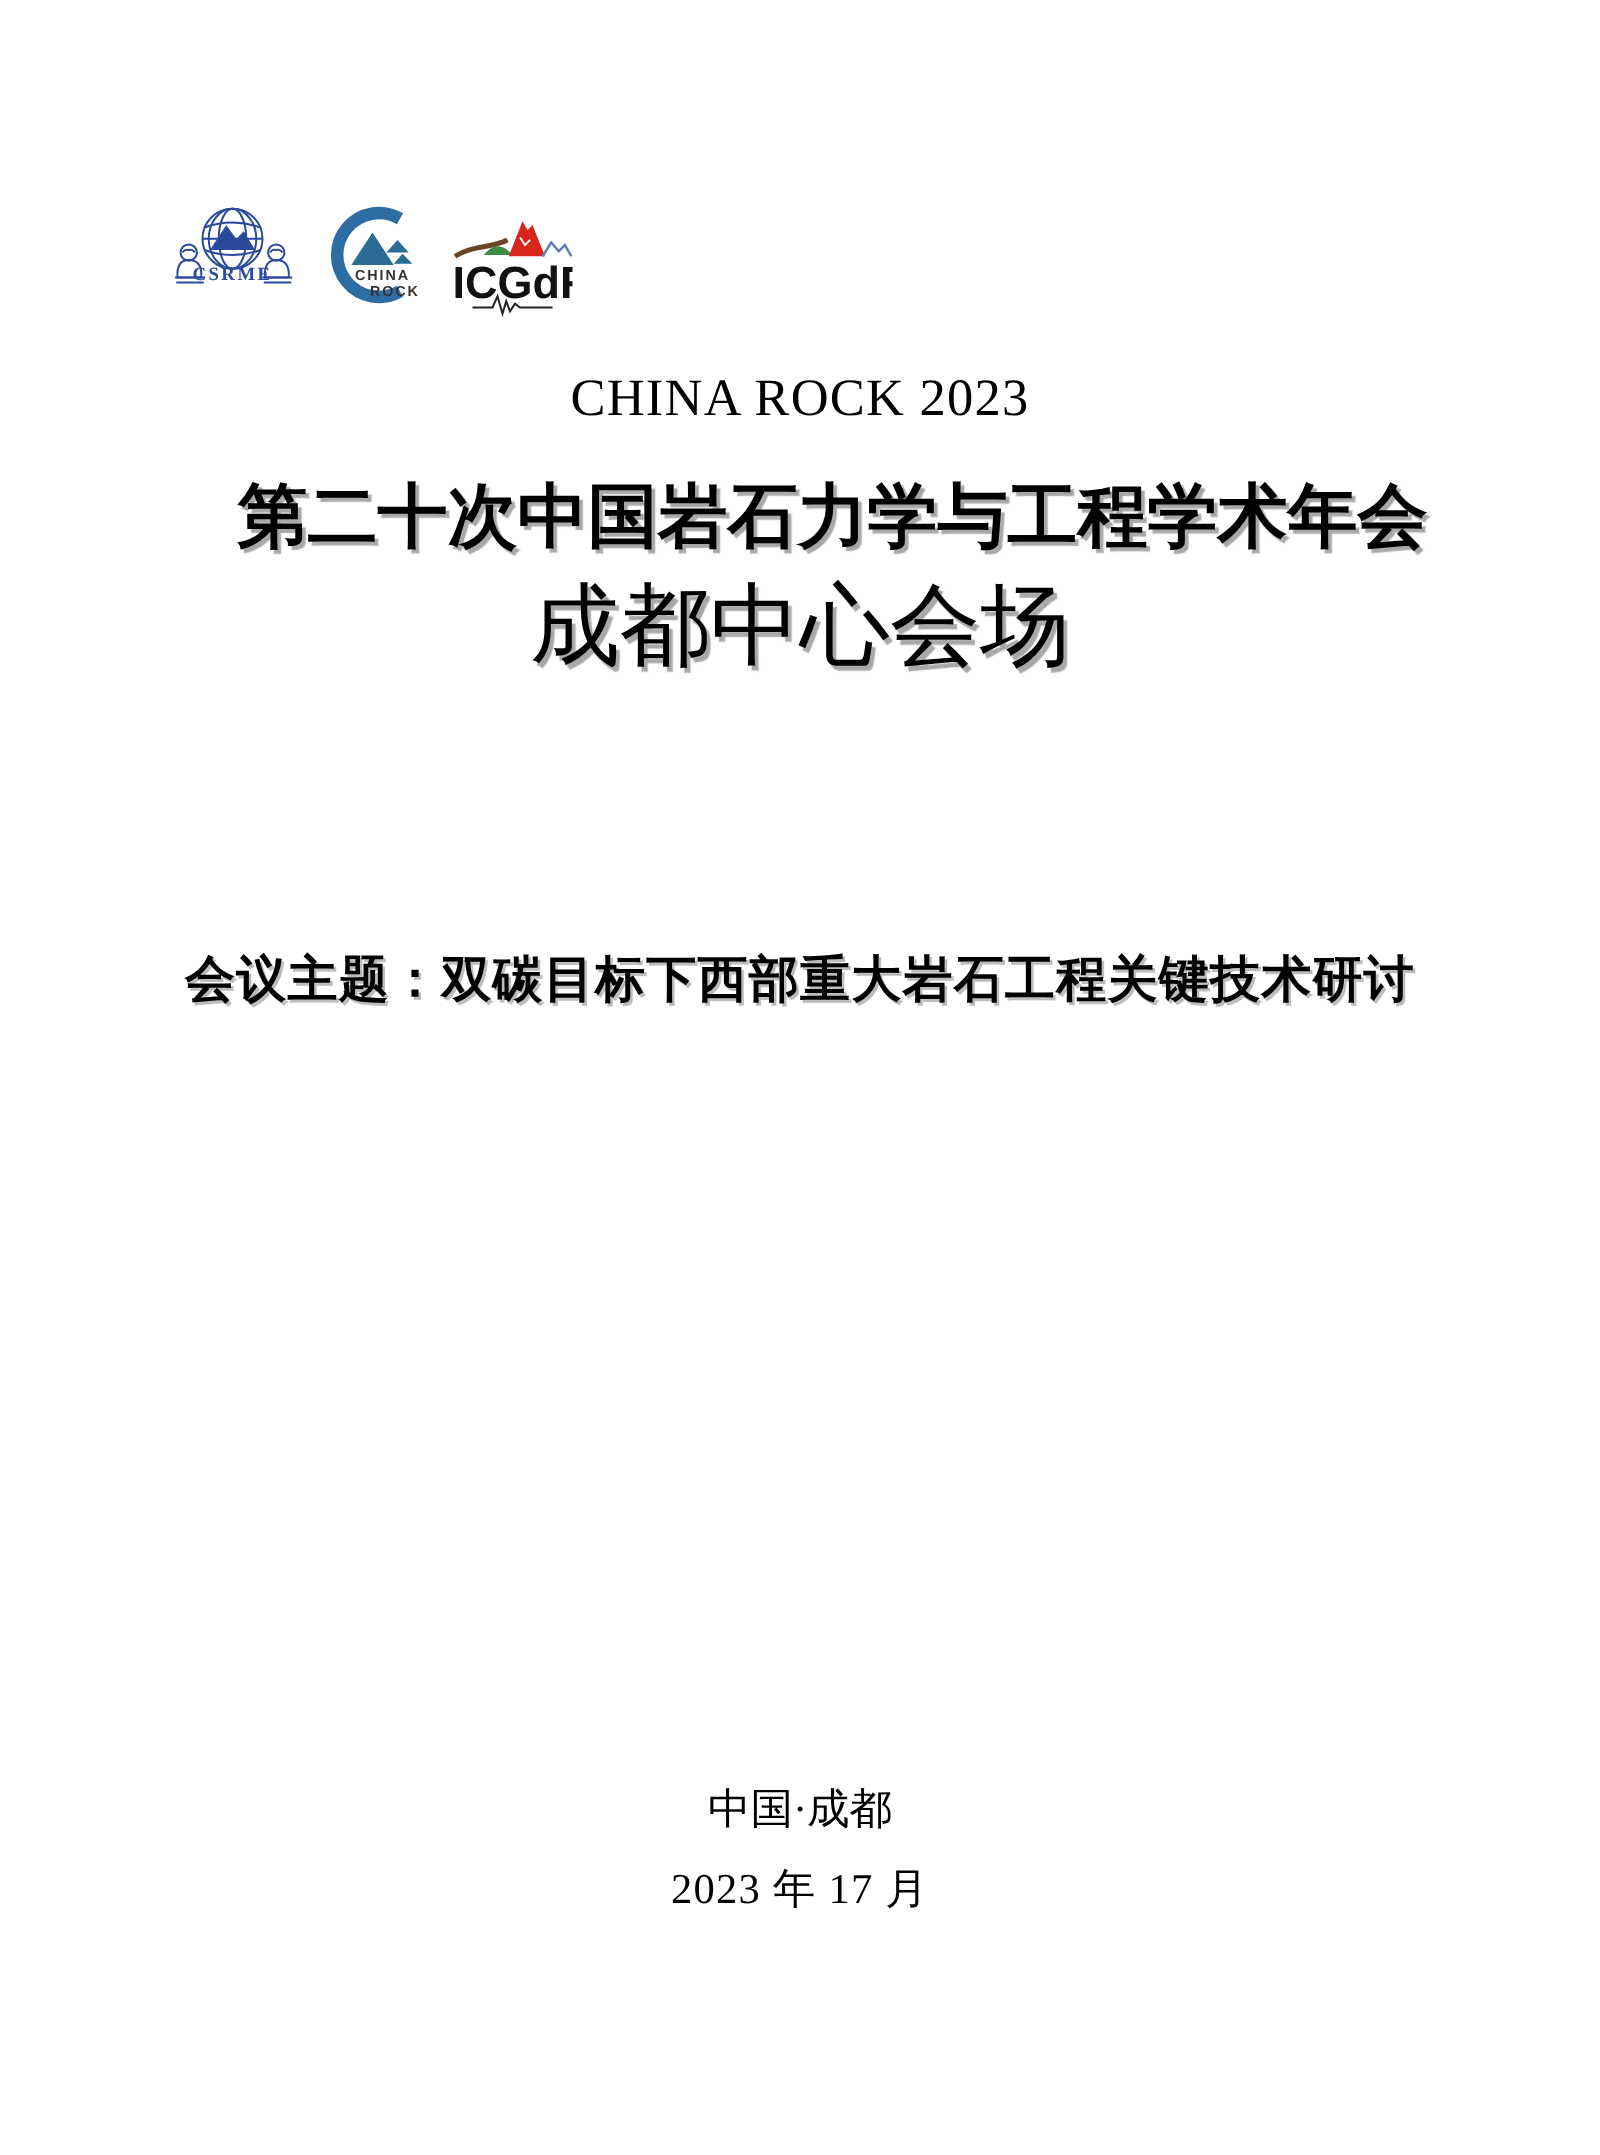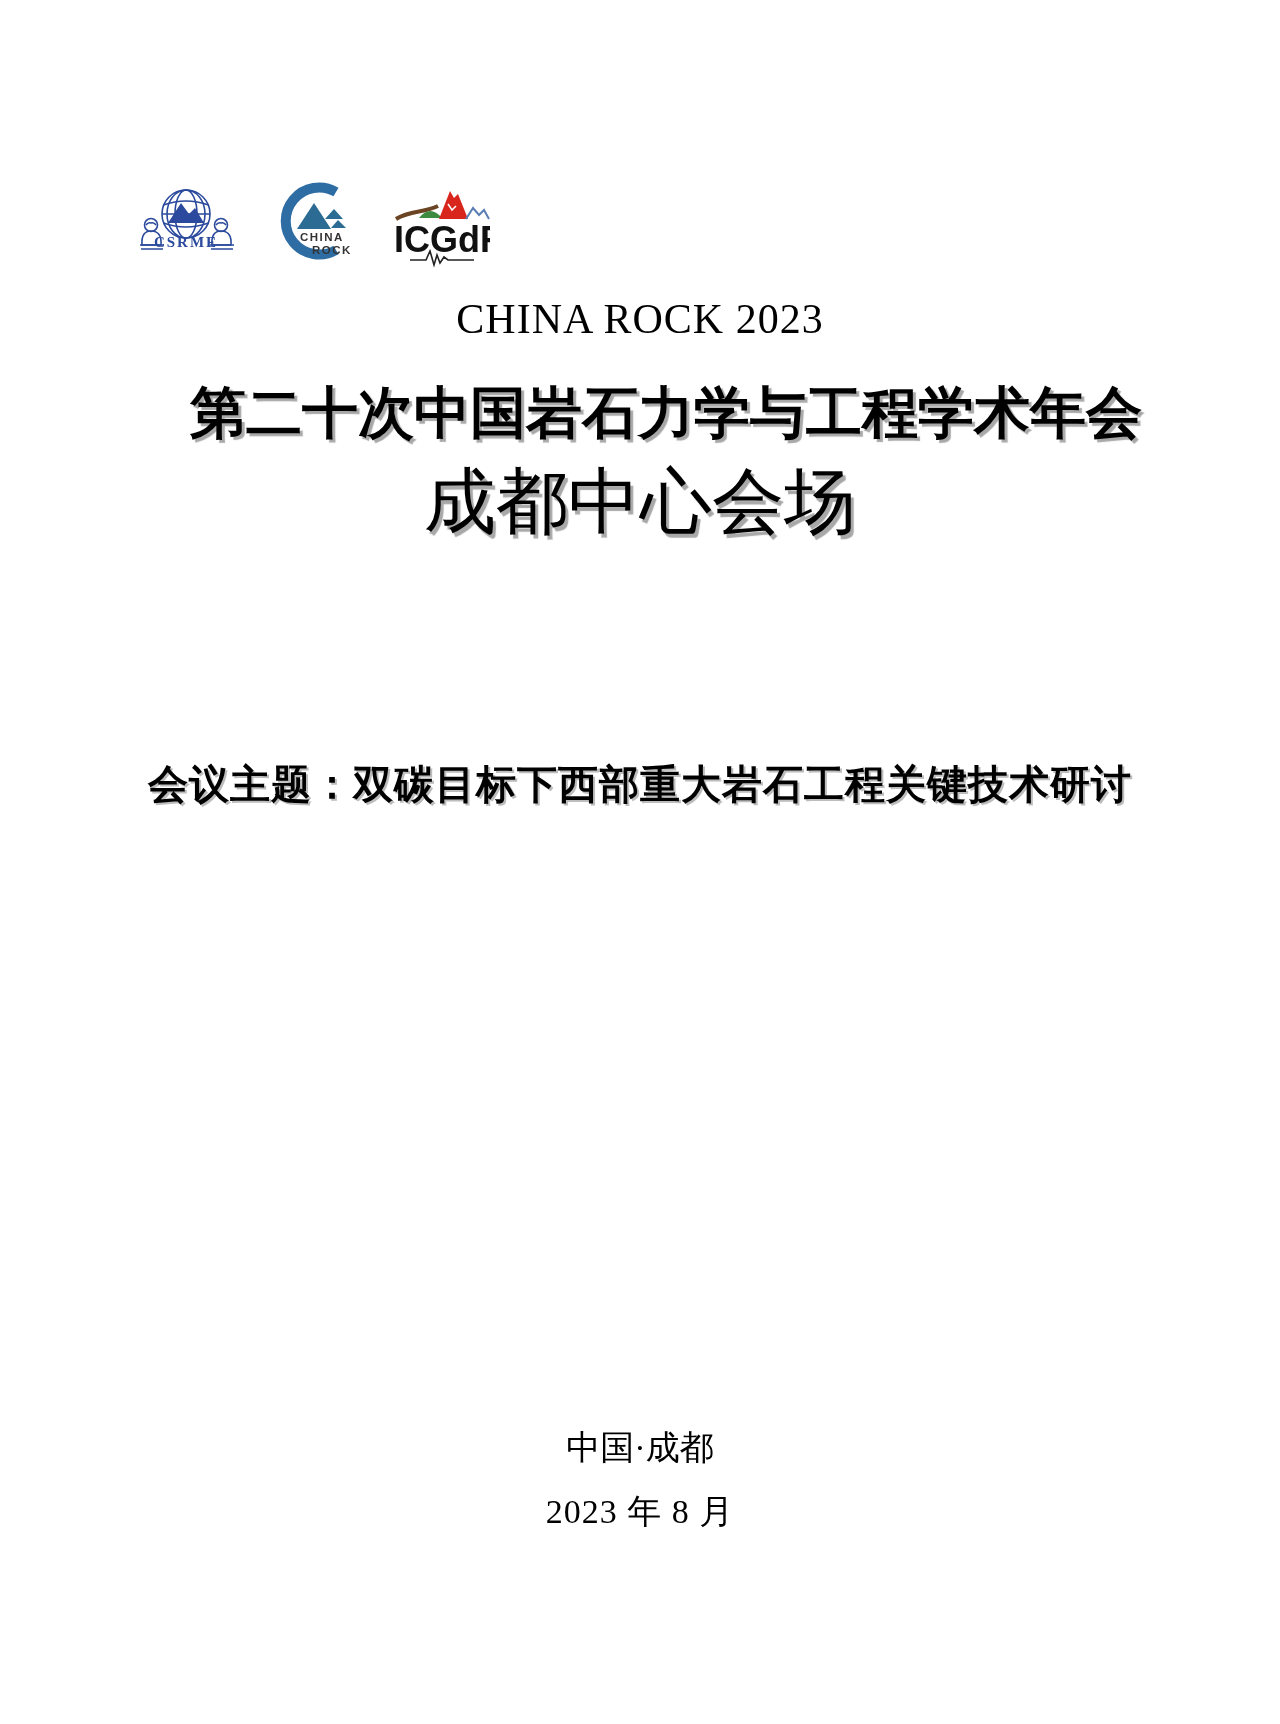--- a/index.html
+++ b/index.html
@@ -10,22 +10,22 @@
     background:#ffffff;
     overflow:hidden;
     font-family:"Liberation Serif", serif;
     color:#000;
   }
   .abs-center{
     position:absolute;left:0;width:100%;
     text-align:center;white-space:nowrap;
   }
   .logo-row{
-    position:absolute;top:176px;left:138px;
-    display:flex;align-items:center;gap:38px;
+    position:absolute;top:162px;left:138px;
+    display:flex;align-items:flex-start;gap:22px;
   }
   .logo{display:block;}
   .title-en{
     top:294px;
     font-family:"Liberation Serif", serif;
     font-size:42px;line-height:1.2;
     letter-spacing:1px;
   }
   .title-cn{
     top:384px;
@@ -147,15 +147,15 @@
 
   <div class="abs-center title-cn">第二十次中国岩石力学与工程学术年会</div>
 
   <div class="abs-center venue-cn">成都中心会场</div>
 
 
   <div class="abs-center location-line">中国·成都</div>
 
   <div class="abs-center theme-line">会议主题：双碳目标下西部重大岩石工程关键技术研讨</div>
 
-  <div class="abs-center date-line">2023 年 8 月</div>
+  <div class="abs-center date-line">2023 年 17 月</div>
 
 </div>
 
 </body></html>

